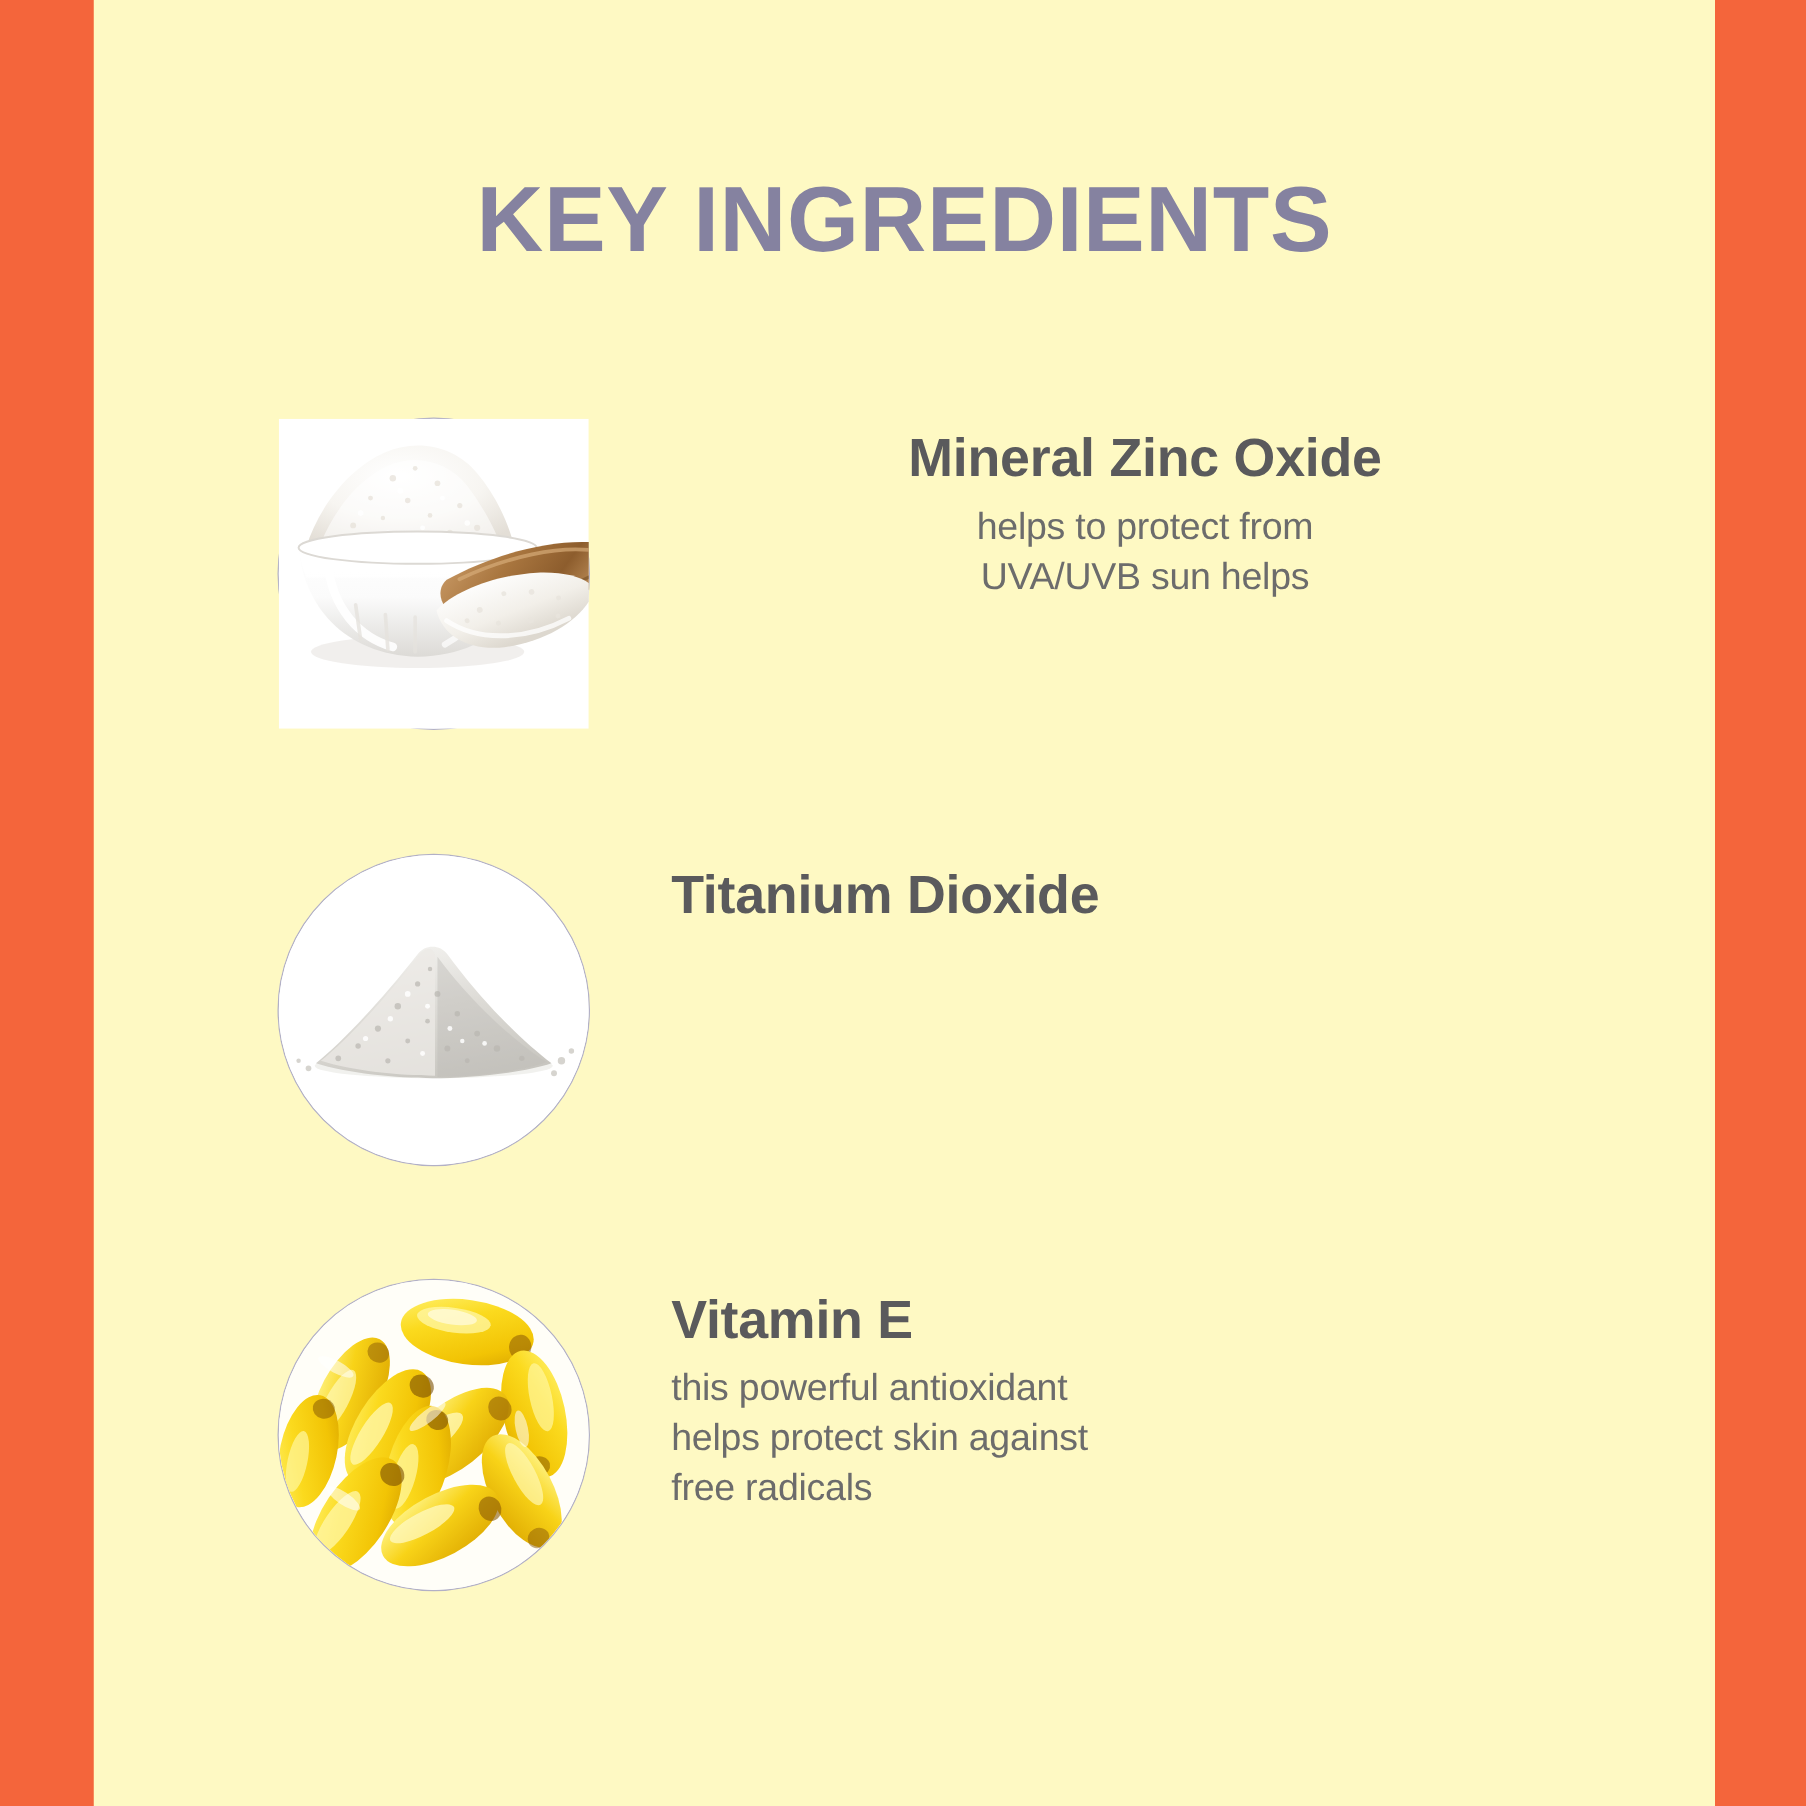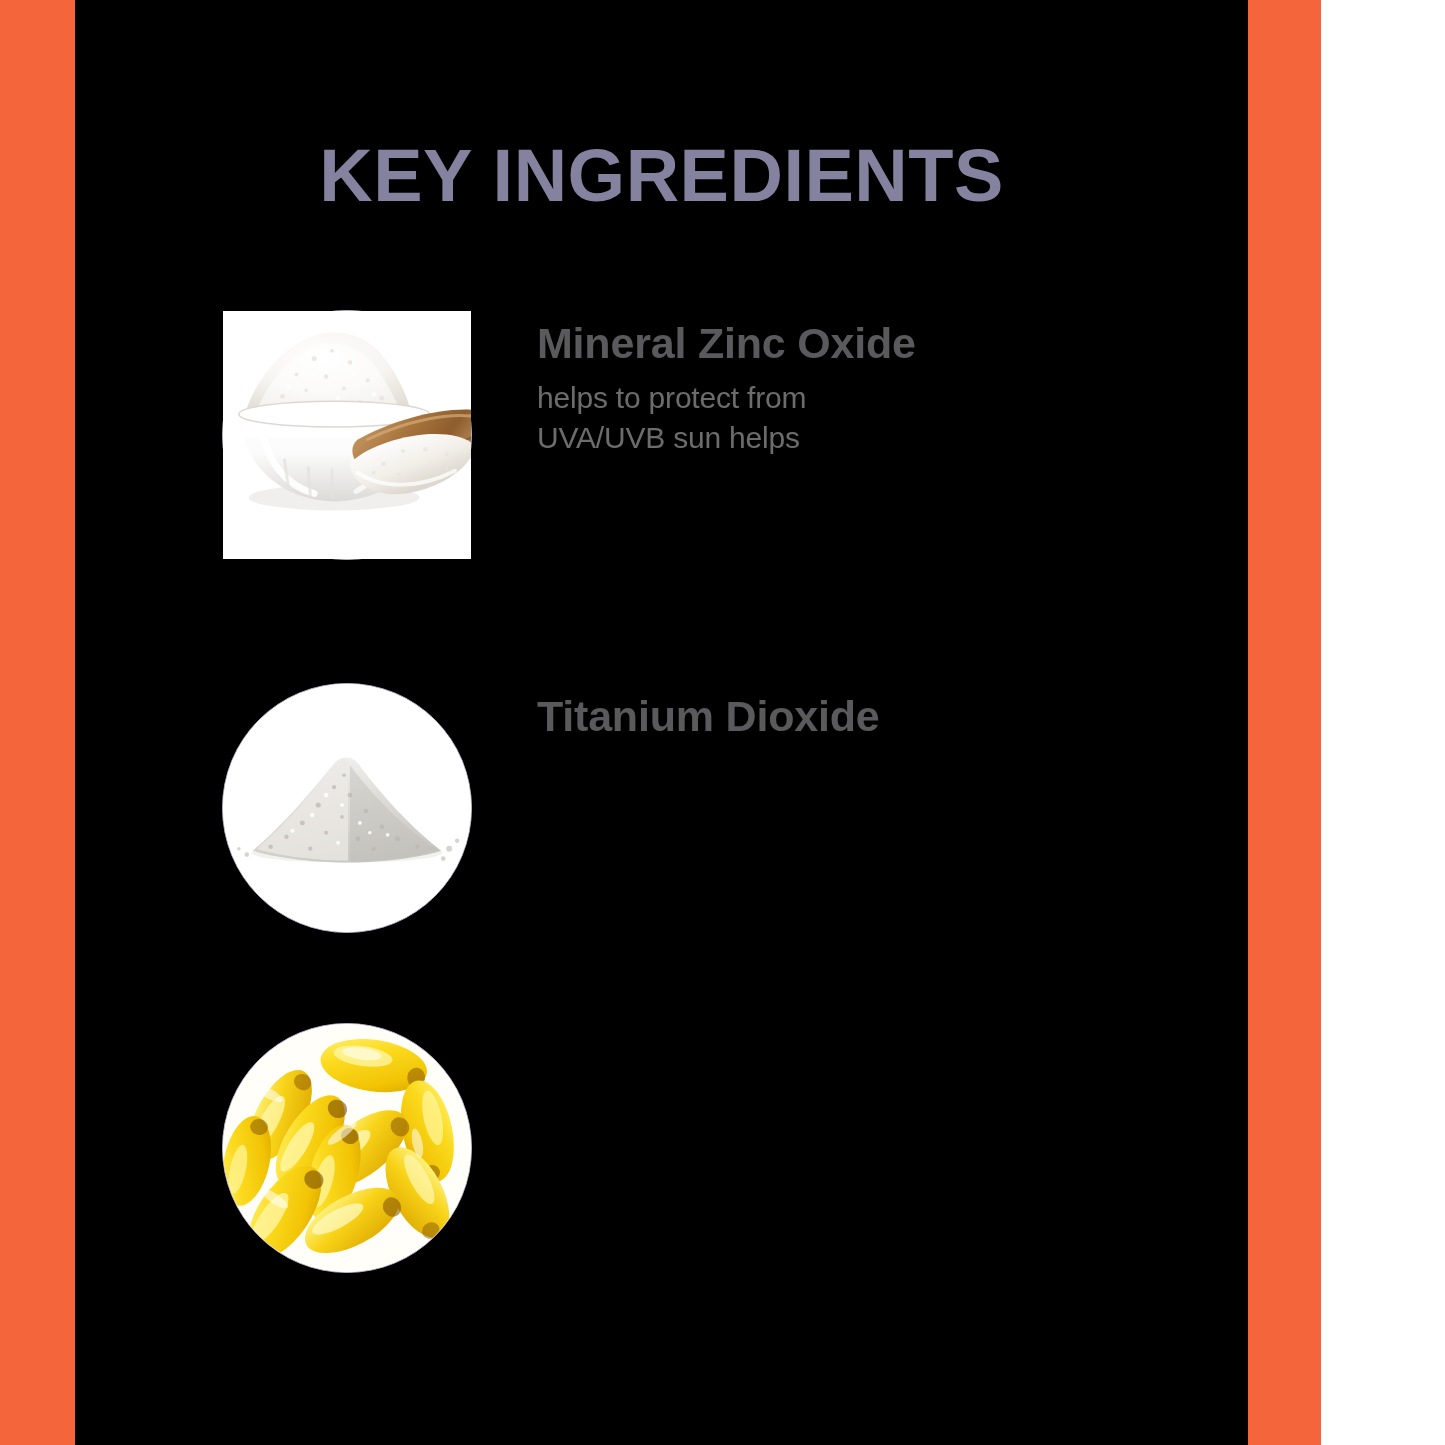--- a/index.html
+++ b/index.html
@@ -6,22 +6,22 @@
 
   html, body {
     width:1445px; height:1445px;
     background:#ffffff;
     font-family:"Liberation Sans", sans-serif;
     overflow:hidden;
   }
 
   .page {
     position:relative;
-    width:1321px; height:1445px;
-    background:#000000;
+    width:1445px; height:1445px;
+    background:#fef9c3;
   }
 
   
   .band {
     position:absolute;
     top:0; bottom:0;
     width:75px;
     background:#F4653B;
   }
   .band-left  { left:0; }
@@ -39,21 +39,21 @@
     font-family:"Liberation Sans", sans-serif;
     line-height:1.05;
   }
 
   
   .row {
     position:absolute;
     left:0; right:0;
     height:260px;
   }
-  .row-0 { top:310px; }
+  .row-0 { top:334px;text-align:center; }
   .row-1 { top:683px;text-decoration:underline; }
   .row-2 { top:1023px; }
 
   .circle {
     position:absolute;
     left:222px; top:0;
     width:250px; height:250px;
     border-radius:50%;
     border:1.5px solid #B2B0C6;
     background:#ffffff;
@@ -338,15 +338,21 @@
             <ellipse cx="140" cy="30" rx="20" ry="6" transform="rotate(8 140 30)"></ellipse>
             <ellipse cx="46" cy="70" rx="16" ry="5" transform="rotate(28 46 70)"></ellipse>
             <ellipse cx="120" cy="110" rx="18" ry="5" transform="rotate(-38 120 110)"></ellipse>
             <ellipse cx="52" cy="176" rx="16" ry="5" transform="rotate(34 52 176)"></ellipse>
             <ellipse cx="196" cy="120" rx="15" ry="5" transform="rotate(78 196 120)"></ellipse>
           </g>
         </g>
       </svg>
     </div>
 
+    <div class="text">
+      <div class="heading">Vitamin E</div>
+      <div class="body-line">this powerful antioxidant</div>
+      <div class="body-line">helps protect skin against</div>
+      <div class="body-line">free radicals</div>
+    </div>
   </div>
 
 </div>
 
 </body></html>

